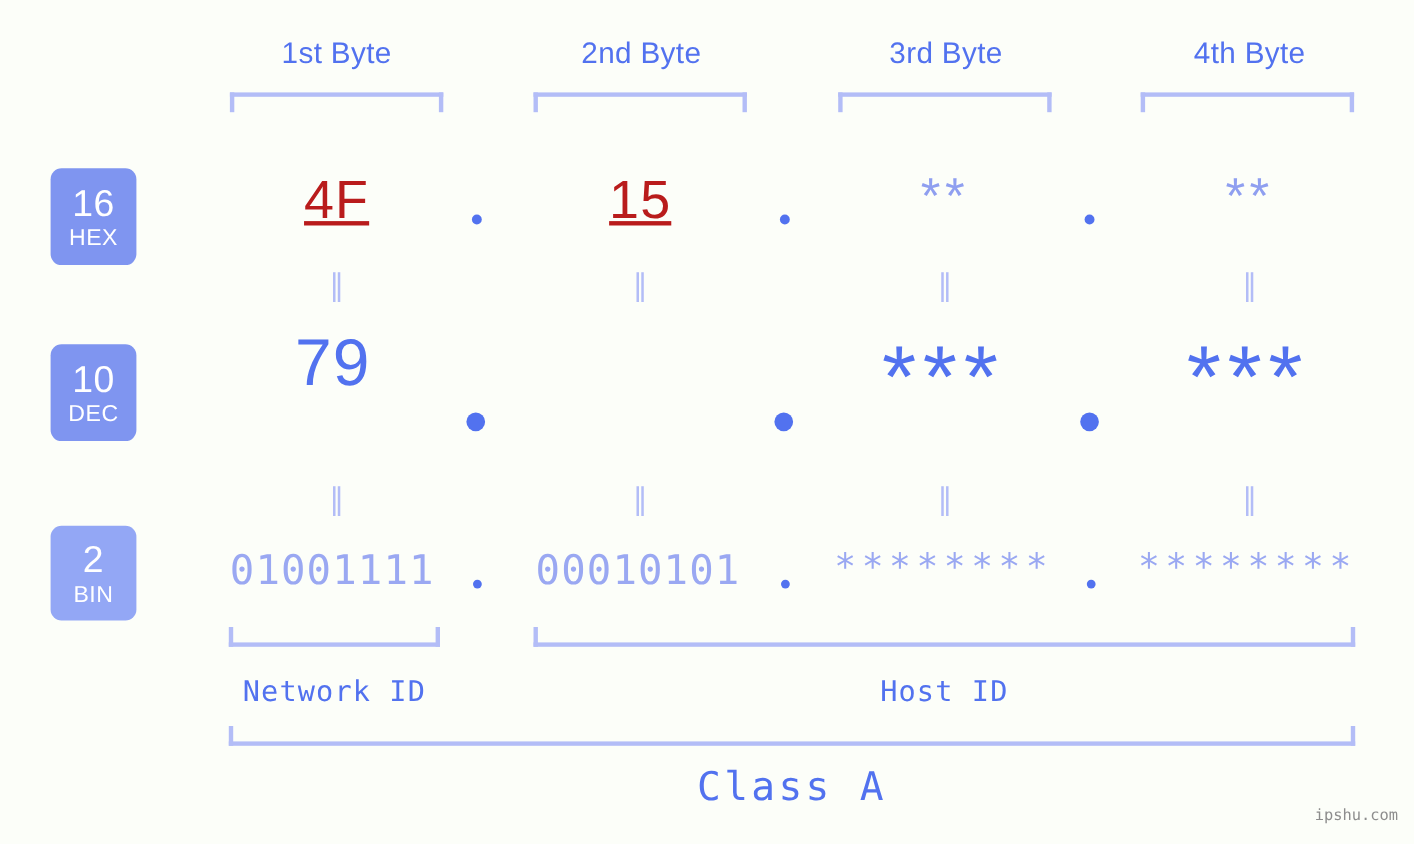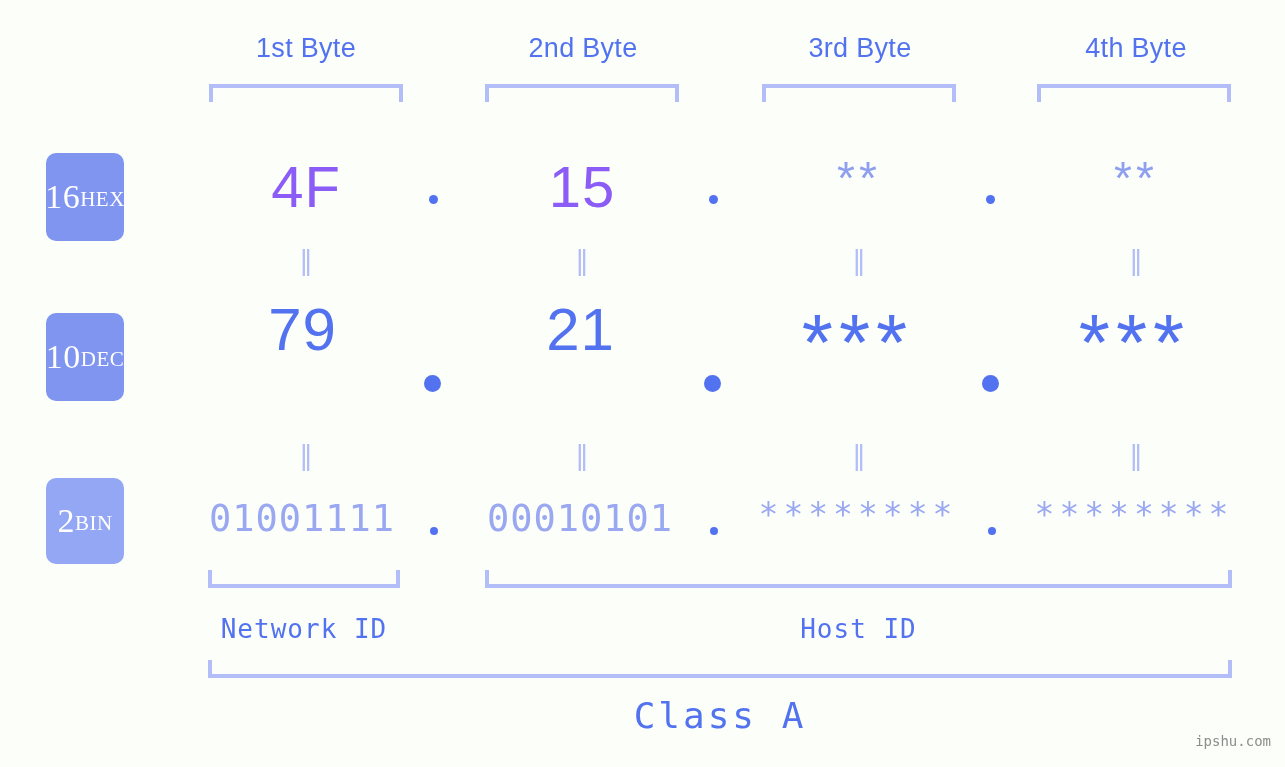--- a/index.html
+++ b/index.html
@@ -52,24 +52,24 @@
   }
 
   
   .badge {
     position: absolute;
     left: 46px;
     width: 78px;
     border-radius: 10px;
     color: #ffffff;
     display: flex;
-    flex-direction: row;
+    flex-direction: column;
     align-items: center;
     justify-content: center;
-    font-family: Liberation Serif, serif;
+    font-family: Liberation Sans, sans-serif;
     line-height: 1;
   }
   .badge .num {
     font-size: 34px;
     font-weight: 400;
     letter-spacing: 0.5px;
   }
   .badge .nm {
     font-size: 21px;
     font-weight: 400;
@@ -80,24 +80,25 @@
 
   
   .cell {
     position: absolute;
     text-align: center;
     white-space: nowrap;
     line-height: 1;
   }
 
   .hex-val {
-    font-size: 58px;
-    color: #8b5cf6;
-    font-family: "Liberation Sans", sans-serif;
-    letter-spacing: 1px;
+    font-size: 49px;
+    color: #b91c1c;
+    font-family: "Liberation Sans", sans-serif;
+    letter-spacing: 1px;
+    text-decoration: underline;
   }
   .hex-star {
     font-size: 46px;
     color: #8f9ff0;
     font-family: "Liberation Sans", sans-serif;
     letter-spacing: 4px;
   }
   .dec-val {
     font-size: 60px;
     color: #5272ef;
@@ -217,21 +218,20 @@
   <div class="cell hex-star" style="left:1036px; top:155px; width:200px;">**</div>
 
   <div class="eqmark" style="left:206px; top:246px; width:200px;">‖</div>
   <div class="eqmark" style="left:482px; top:246px; width:200px;">‖</div>
   <div class="eqmark" style="left:759px; top:246px; width:200px;">‖</div>
   <div class="eqmark" style="left:1036px; top:246px; width:200px;">‖</div>
 
   <div class="cell dec-val" style="left:200px; top:300px; width:205px;">79</div>
   <div class="dot dot-dec" style="left:424px; top:375px;"></div>
 
-  <div class="cell dec-val" style="left:478px; top:300px; width:205px;">21</div>
   <div class="dot dot-dec" style="left:704px; top:375px;"></div>
 
   <div class="cell dec-star" style="left:755px; top:303px; width:205px;">***</div>
   <div class="dot dot-dec" style="left:982px; top:375px;"></div>
 
   <div class="cell dec-star" style="left:1032px; top:303px; width:205px;">***</div>
 
   <div class="eqmark" style="left:206px; top:441px; width:200px;">‖</div>
   <div class="eqmark" style="left:482px; top:441px; width:200px;">‖</div>
   <div class="eqmark" style="left:759px; top:441px; width:200px;">‖</div>

